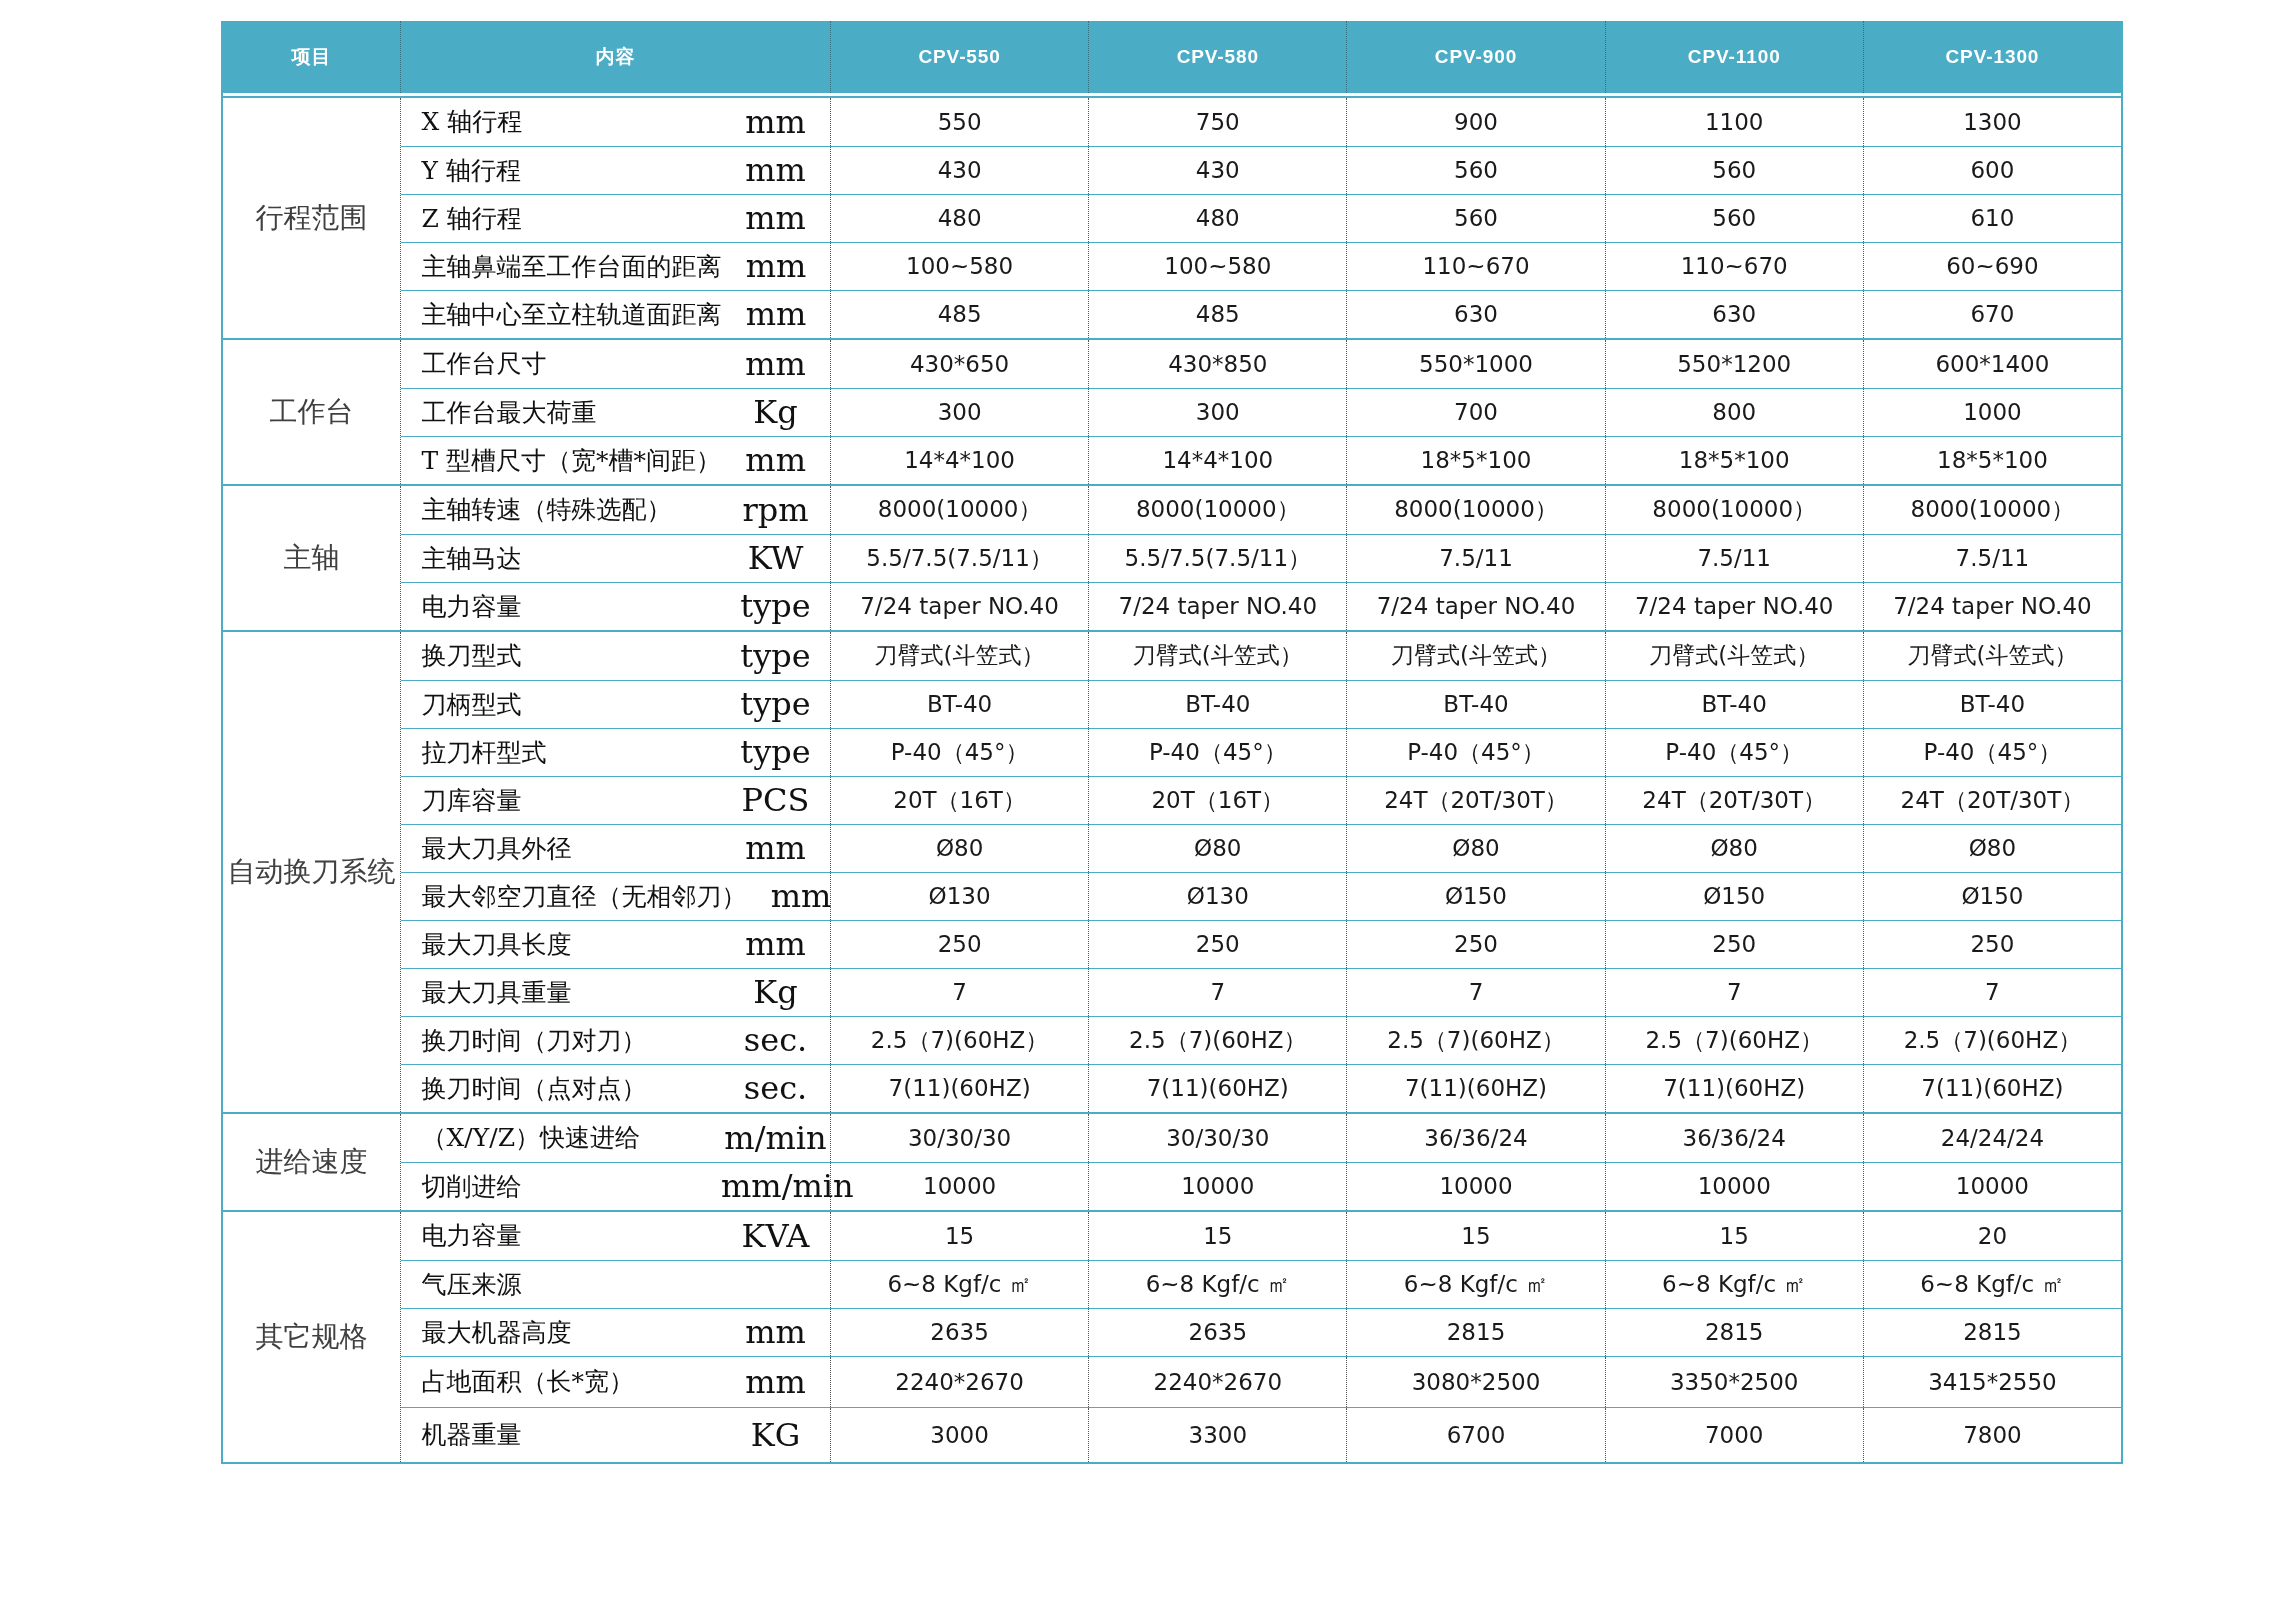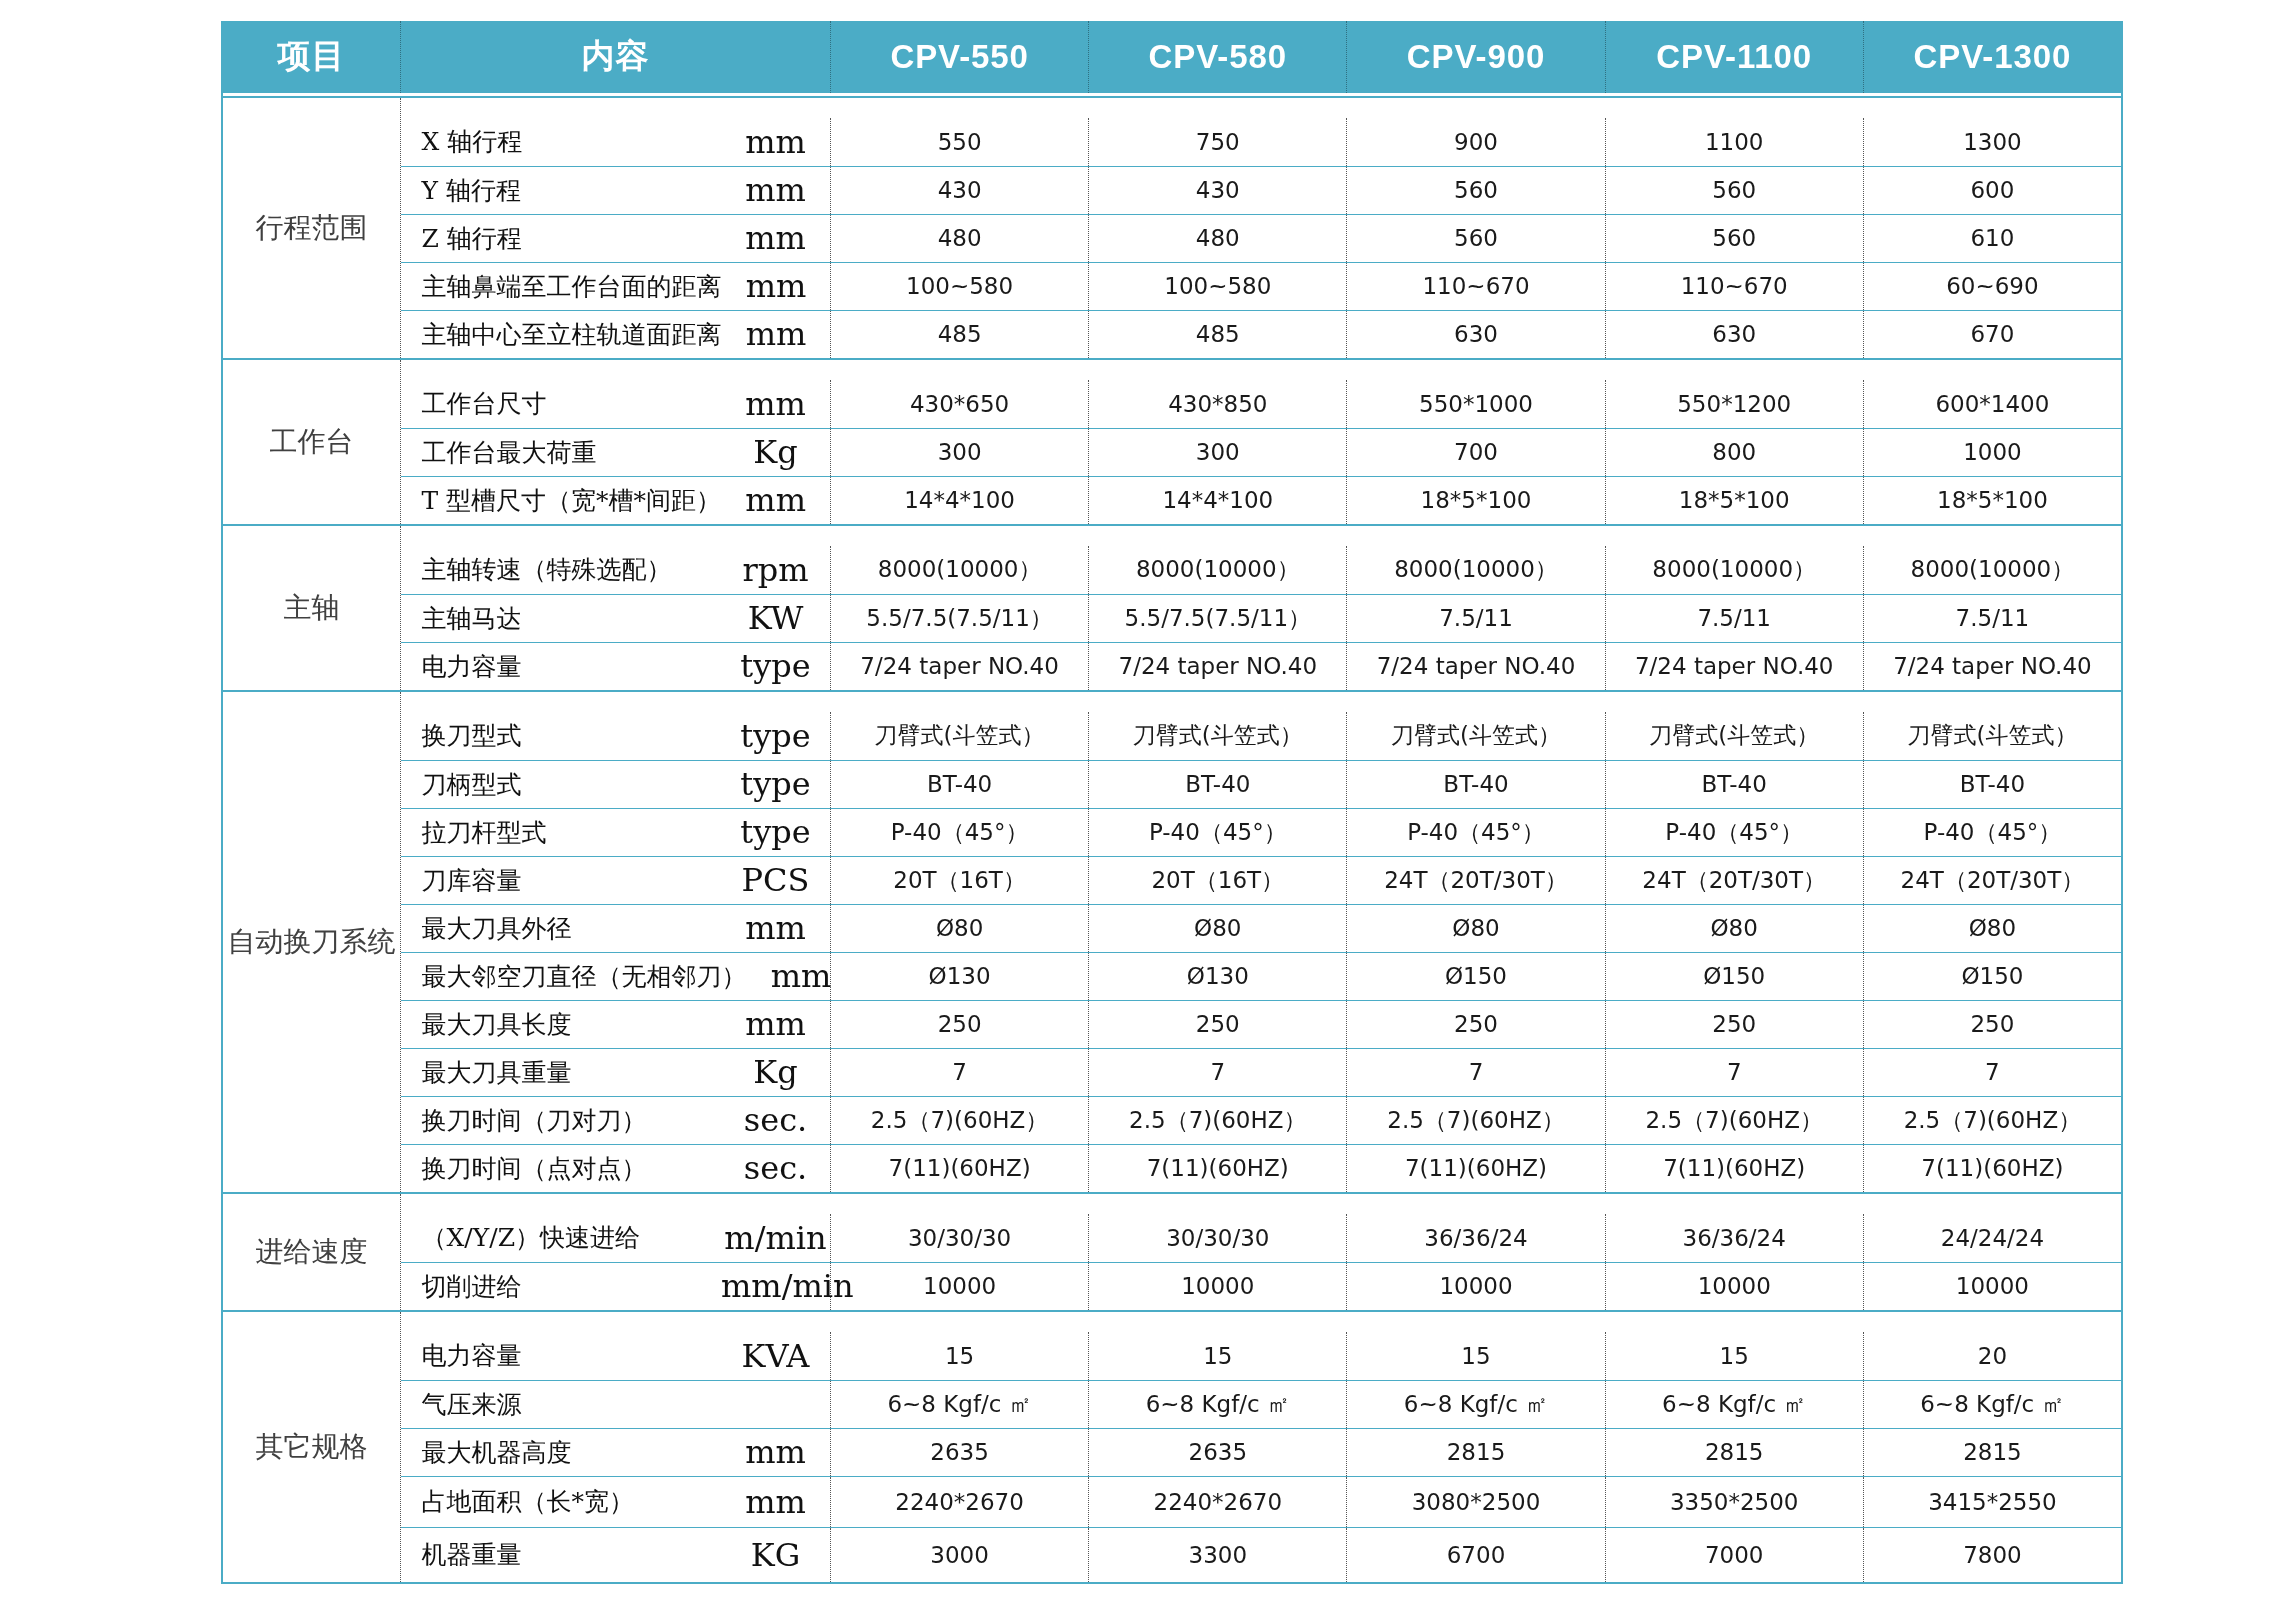--- a/index.html
+++ b/index.html
@@ -7,35 +7,35 @@
               font-family:"DejaVu Serif","Liberation Serif",serif; color:#000; }
 
   .spec-table { position:absolute; left:221px; top:20.5px; width:1902px;
                 border-left:2.6px solid #4bacc6; border-right:2.6px solid #4bacc6;
                 border-bottom:2.6px solid #4bacc6; }
 
   
   .thead { display:flex; height:72px; background:#4bacc6; color:#ffffff;
            font-family:"Liberation Sans","DejaVu Sans",sans-serif; font-weight:700; }
   .thead > div { display:flex; align-items:center; justify-content:center;
-                 font-size:33px; letter-spacing:0.9px;text-align:right; }
+                 font-size:19px; letter-spacing:0.9px;text-align:right; }
   .th-item    { width:177px; }
   .th-content { width:430px; border-left:1.7px dotted rgba(0,0,0,0.35); }
   .th-model   { flex:1;      border-left:1.7px dotted rgba(0,0,0,0.35); }
 
   .head-gap { height:3.4px; background:#ffffff; }
 
   
   .group { display:flex; border-top:2.6px solid #4bacc6; }
   .group-label { width:177px; display:flex; align-items:center; justify-content:center;
                  font-size:28px; color:#404040; }
   .rows { flex:1; border-left:1.7px dotted #555; }
 
   .row { display:flex; height:48px; border-top:1.7px solid #4bacc6; }
-  .row:first-child { border-top:none;margin-top:20px; }
+  .row:first-child { border-top:none; }
   .group:last-child .row:nth-child(4) { height:51px; }
   .group:last-child .row:nth-child(5) { height:55px; }
 
   .label-cell { width:429px; display:flex; align-items:center; }
   .row-label  { flex:1; padding-left:20.5px; font-size:25px; white-space:nowrap; color:#111; }
   .row-unit   { width:109px; flex-shrink:0; text-align:center; font-size:32px;
                 white-space:nowrap; color:#111; }
 
   .cell-val { flex:1; display:flex; align-items:center; justify-content:center;
               border-left:1.7px dotted #555;

